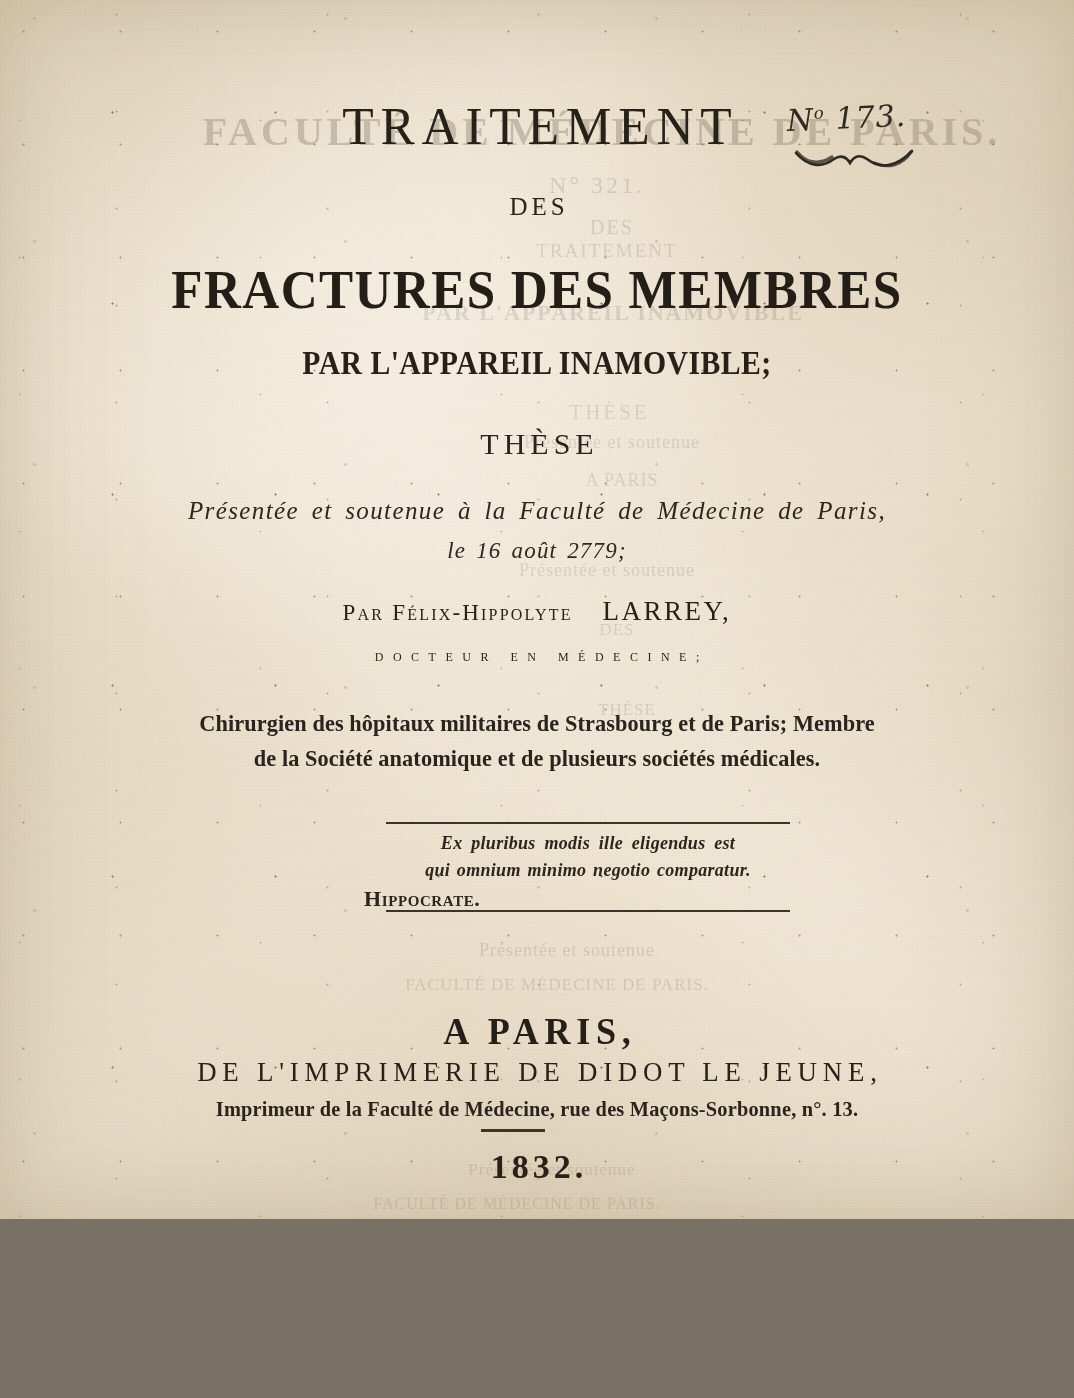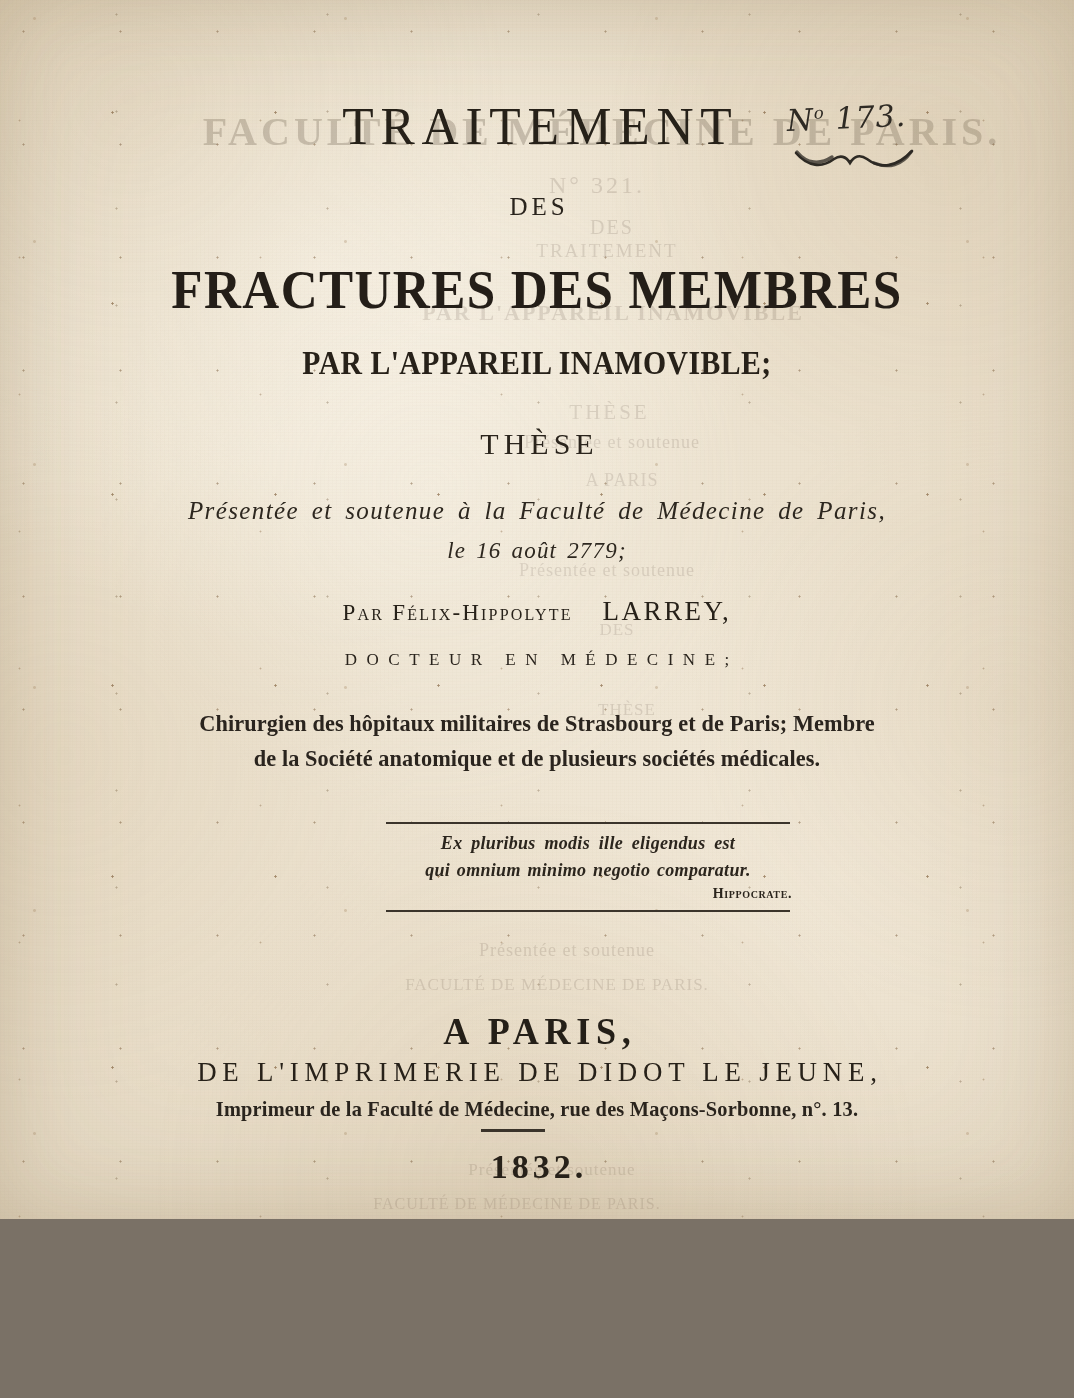--- a/index.html
+++ b/index.html
@@ -197,21 +197,21 @@
   #author-line .surname {
     font-variant: normal;
     text-transform: uppercase;
     font-size: 27px;
     letter-spacing: 2.5px;
     margin-left: 22px;
   }
 
   #author-degree {
     top: 650px;
-    font-size: 17px;
+    font-size: 12px;
     letter-spacing: 9.5px;
     color: #2a241d;
     text-indent: 9.5px;
   }
 
   .affil {
     font-size: 23px;
     font-weight: 700;
     color: #2a241e;
     letter-spacing: 0.1px;
@@ -254,27 +254,26 @@
     word-spacing: 4px;
   }
   #epigraph-2 {
     left: 386px;
     width: 404px;
     top: 860px;
     text-align: center;
     word-spacing: 2px;
   }
   #epigraph-attrib {
-    left: 394px;
+    left: 364px;
     width: 398px;
     top: 886px;
-    text-align: right;
     font-style: normal;
     font-weight: 700;
-    font-size: 14px;
+    font-size: 22px;
     font-variant: small-caps;
     letter-spacing: 0.6px;
   }
 
   
   #imprint-city {
     top: 1009px;
     font-size: 38px;
     font-weight: 700;
     letter-spacing: 6px;

